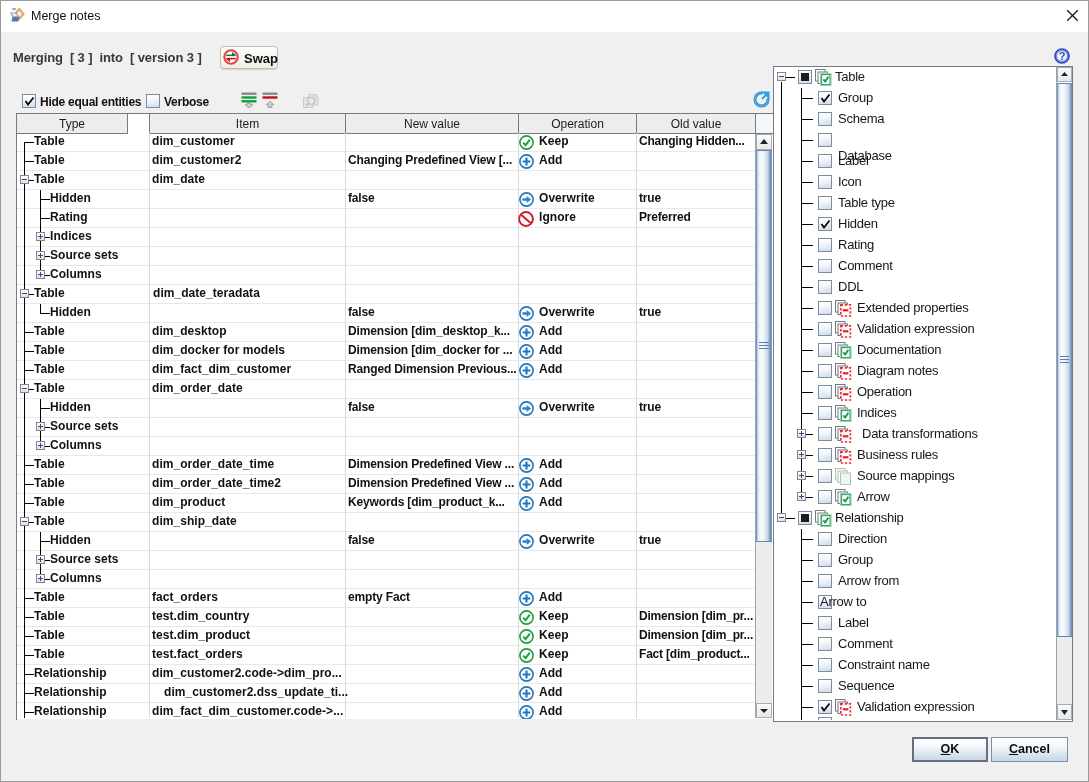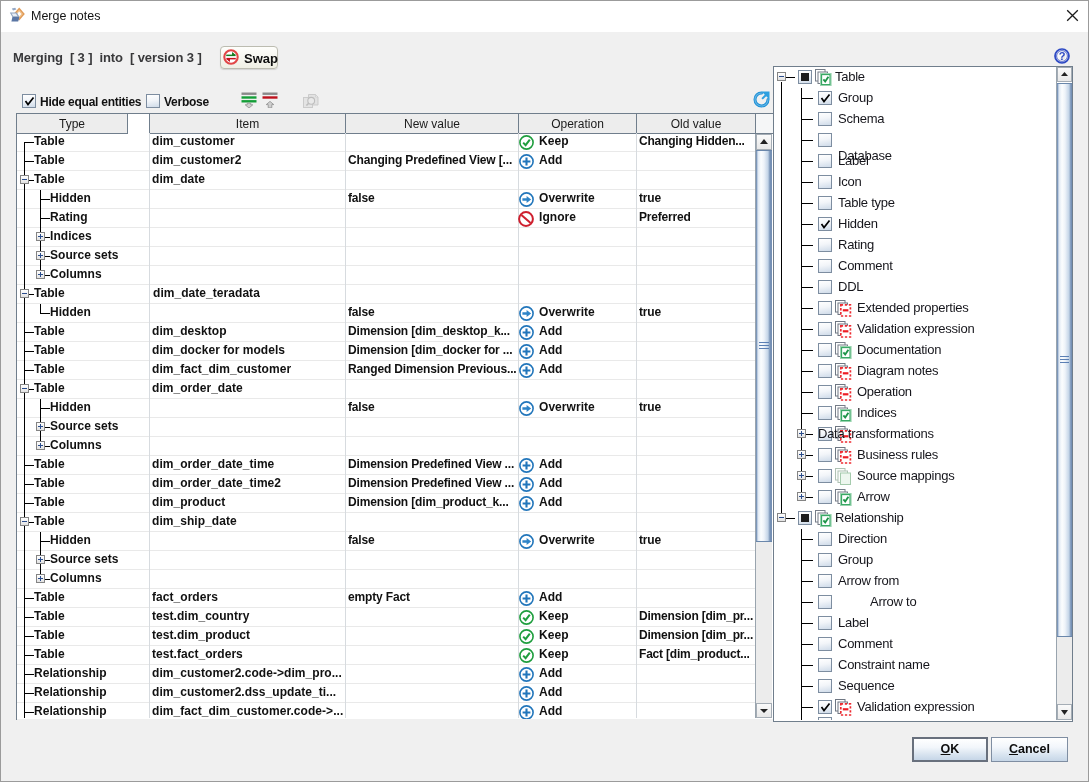--- a/index.html
+++ b/index.html
@@ -264,21 +264,21 @@
 <div class="abs row-text" style="left:152px;top:476px">dim_order_date_time2</div>
 <div class="abs row-text" style="left:348px;top:476px;letter-spacing:-0.15px">Dimension Predefined View ...</div>
 <svg class="abs" style="left:519px;top:477px" width="15" height="15" viewBox="0 0 15 15">
     <circle cx="7.5" cy="7.5" r="6.6" fill="#fff" stroke="#2276bb" stroke-width="1.6"></circle>
     <path d="M7.5 3.6 V11.4 M3.6 7.5 H11.4" stroke="#2276bb" stroke-width="2.1" fill="none"></path>
   </svg>
 <div class="abs row-text" style="left:539px;top:476px">Add</div>
 <div class="hline" style="left:24px;top:503px;width:10px"></div>
 <div class="abs row-text" style="left:34px;top:495px">Table</div>
 <div class="abs row-text" style="left:152px;top:495px">dim_product</div>
-<div class="abs row-text" style="left:348px;top:495px;letter-spacing:-0.15px">Dimension [dim_product_k...</div>
+<div class="abs row-text" style="left:348px;top:495px;letter-spacing:-0.15px">Keywords [dim_product_k...</div>
 <svg class="abs" style="left:519px;top:496px" width="15" height="15" viewBox="0 0 15 15">
     <circle cx="7.5" cy="7.5" r="6.6" fill="#fff" stroke="#2276bb" stroke-width="1.6"></circle>
     <path d="M7.5 3.6 V11.4 M3.6 7.5 H11.4" stroke="#2276bb" stroke-width="2.1" fill="none"></path>
   </svg>
 <div class="abs row-text" style="left:539px;top:495px">Add</div>
 <div class="exp" style="left:20px;top:517px">
     <div class="h"></div>
   </div>
 <div class="hline" style="left:29px;top:522px;width:5px"></div>
 <div class="abs row-text" style="left:34px;top:514px">Table</div>
@@ -343,21 +343,21 @@
 <div class="hline" style="left:24px;top:674px;width:10px"></div>
 <div class="abs row-text" style="left:34px;top:666px">Relationship</div>
 <div class="abs row-text" style="left:152px;top:666px">dim_customer2.code-&gt;dim_pro...</div>
 <svg class="abs" style="left:519px;top:667px" width="15" height="15" viewBox="0 0 15 15">
     <circle cx="7.5" cy="7.5" r="6.6" fill="#fff" stroke="#2276bb" stroke-width="1.6"></circle>
     <path d="M7.5 3.6 V11.4 M3.6 7.5 H11.4" stroke="#2276bb" stroke-width="2.1" fill="none"></path>
   </svg>
 <div class="abs row-text" style="left:539px;top:666px">Add</div>
 <div class="hline" style="left:24px;top:693px;width:10px"></div>
 <div class="abs row-text" style="left:34px;top:685px">Relationship</div>
-<div class="abs row-text" style="left:152px;top:685px">dim_customer2.dss_update_ti...</div>
+<div class="abs row-text" style="left:164px;top:685px">dim_customer2.dss_update_ti...</div>
 <svg class="abs" style="left:519px;top:686px" width="15" height="15" viewBox="0 0 15 15">
     <circle cx="7.5" cy="7.5" r="6.6" fill="#fff" stroke="#2276bb" stroke-width="1.6"></circle>
     <path d="M7.5 3.6 V11.4 M3.6 7.5 H11.4" stroke="#2276bb" stroke-width="2.1" fill="none"></path>
   </svg>
 <div class="abs row-text" style="left:539px;top:685px">Add</div>
 <div class="hline" style="left:24px;top:712px;width:10px"></div>
 <div class="abs row-text" style="left:34px;top:704px">Relationship</div>
 <div class="abs row-text" style="left:152px;top:704px">dim_fact_dim_customer.code-&gt;...</div>
 <svg class="abs" style="left:519px;top:705px" width="15" height="15" viewBox="0 0 15 15">
     <circle cx="7.5" cy="7.5" r="6.6" fill="#fff" stroke="#2276bb" stroke-width="1.6"></circle>
@@ -494,21 +494,21 @@
     <div class="v"></div>
   </div>
 <div class="hline" style="left:806px;top:434px;width:7px"></div>
 <div class="cb" style="left:818px;top:427px"></div>
 <svg class="abs" style="left:834px;top:425px" width="18" height="18" viewBox="0 0 18 18">
 <rect x="1.5" y="1.5" width="9.5" height="11.5" fill="#fff" stroke="#6e7682"></rect>
 <rect x="4" y="4" width="9.5" height="11.5" fill="#fff" stroke="#6e7682"></rect>
 <rect x="6.8" y="5.8" width="9.6" height="11.2" fill="#fff" stroke="#ee2a31" stroke-width="1.7" stroke-dasharray="2.3 1.7"></rect>
 <rect x="8.8" y="10.2" width="5.6" height="2.2" fill="#ee1c24"></rect>
 </svg>
-<div class="abs tree-text" style="left:818px;top:426px">Data transformations</div>
+<div class="abs tree-text" style="left:862px;top:426px">Data transformations</div>
 <div class="exp" style="left:797px;top:450px">
     <div class="h"></div>
     <div class="v"></div>
   </div>
 <div class="hline" style="left:806px;top:455px;width:7px"></div>
 <div class="cb" style="left:818px;top:448px"></div>
 <svg class="abs" style="left:834px;top:446px" width="18" height="18" viewBox="0 0 18 18">
 <rect x="1.5" y="1.5" width="9.5" height="11.5" fill="#fff" stroke="#6e7682"></rect>
 <rect x="4" y="4" width="9.5" height="11.5" fill="#fff" stroke="#6e7682"></rect>
 <rect x="6.8" y="5.8" width="9.6" height="11.2" fill="#fff" stroke="#ee2a31" stroke-width="1.7" stroke-dasharray="2.3 1.7"></rect>
@@ -559,21 +559,21 @@
 <div class="cb" style="left:818px;top:532px"></div>
 <div class="abs tree-text" style="left:838px;top:531px">Direction</div>
 <div class="hline" style="left:801px;top:560px;width:12px"></div>
 <div class="cb" style="left:818px;top:553px"></div>
 <div class="abs tree-text" style="left:838px;top:552px">Group</div>
 <div class="hline" style="left:801px;top:581px;width:12px"></div>
 <div class="cb" style="left:818px;top:574px"></div>
 <div class="abs tree-text" style="left:838px;top:573px">Arrow from</div>
 <div class="hline" style="left:801px;top:602px;width:12px"></div>
 <div class="cb" style="left:818px;top:595px"></div>
-<div class="abs tree-text" style="left:870px;top:594px">Arrow to</div>
+<div class="abs tree-text" style="left:820px;top:594px">Arrow to</div>
 <div class="hline" style="left:801px;top:623px;width:12px"></div>
 <div class="cb" style="left:818px;top:616px"></div>
 <div class="abs tree-text" style="left:838px;top:615px">Label</div>
 <div class="hline" style="left:801px;top:644px;width:12px"></div>
 <div class="cb" style="left:818px;top:637px"></div>
 <div class="abs tree-text" style="left:838px;top:636px">Comment</div>
 <div class="hline" style="left:801px;top:665px;width:12px"></div>
 <div class="cb" style="left:818px;top:658px"></div>
 <div class="abs tree-text" style="left:838px;top:657px">Constraint name</div>
 <div class="hline" style="left:801px;top:686px;width:12px"></div>

